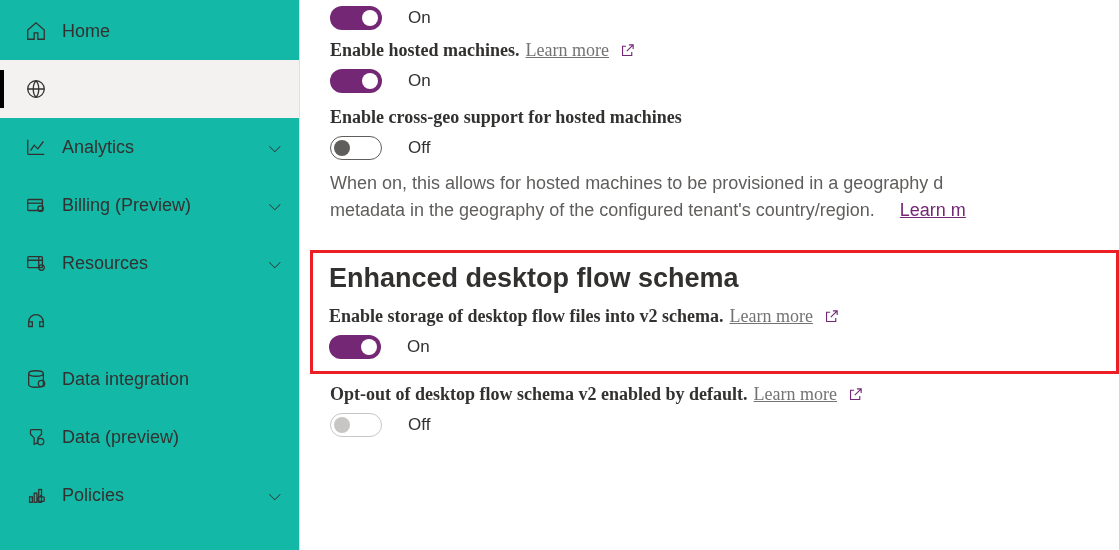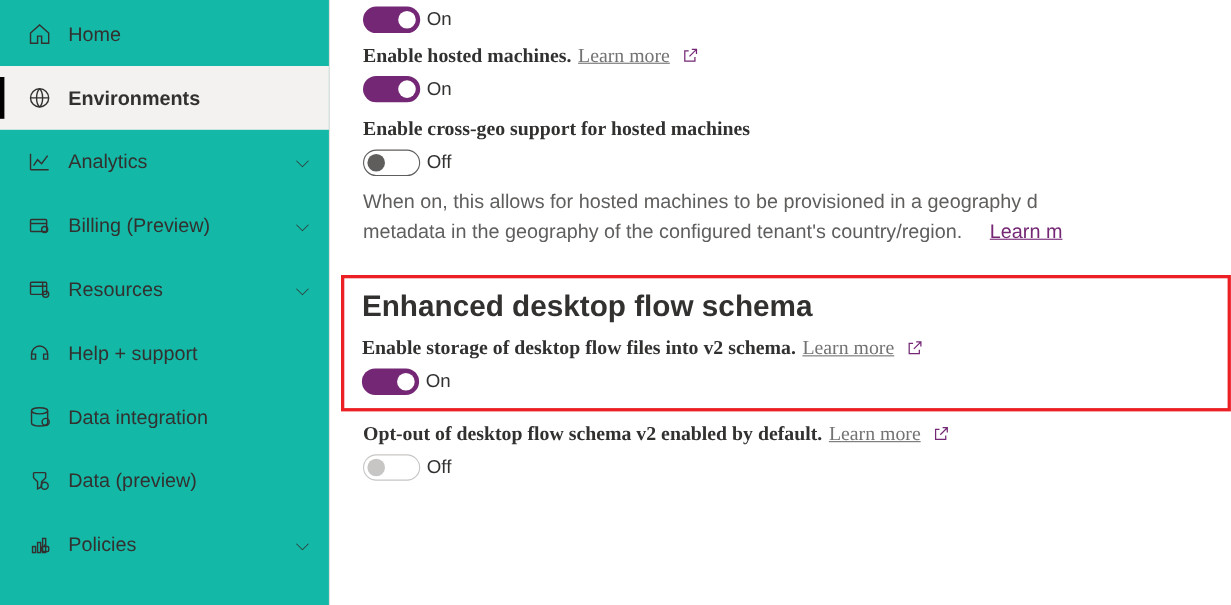--- a/index.html
+++ b/index.html
@@ -85,21 +85,21 @@
       color: #742774;
       display: inline-flex;
       align-items: center;
       margin-left: 4px;
     }
     .ext-icon svg { width: 17px; height: 17px; stroke: #742774; fill: none; stroke-width: 1.6; }
 
     .toggle-row {
       display: flex;
       align-items: center;
-      gap: 6px;
+      gap: 26px;
       margin-bottom: 10px;
     }
     .toggle {
       width: 52px;
       height: 24px;
       border-radius: 12px;
       position: relative;
       cursor: pointer;
     }
     .toggle.on { background: #742774; }
@@ -157,21 +157,20 @@
     </span>
     <span class="nav-label">Home</span>
   </div>
   <div class="nav-item active">
     <span class="nav-icon">
       <svg viewBox="0 0 24 24">
           <circle cx="12" cy="12" r="9"></circle>
           <path d="M3 12 H21 M12 3 C8 7 8 17 12 21 M12 3 C16 7 16 17 12 21"></path>
         </svg>
     </span>
-    <span class="nav-label">Environments</span>
   </div>
   <div class="nav-item">
     <span class="nav-icon">
       <svg viewBox="0 0 24 24">
           <path d="M3 20 L3 4 M3 20 L21 20 M6 16 L10 10 L14 14 L20 6"></path>
         </svg>
     </span>
     <span class="nav-label">Analytics</span>
     <span class="chevron">⌵</span>
   </div>
@@ -196,21 +195,20 @@
     </span>
     <span class="nav-label">Resources</span>
     <span class="chevron">⌵</span>
   </div>
   <div class="nav-item">
     <span class="nav-icon">
       <svg viewBox="0 0 24 24">
           <path d="M4 13 A8 8 0 0 1 20 13 M4 13 V18 H8 V13 H4 M20 13 V18 H16 V13 H20"></path>
         </svg>
     </span>
-    <span class="nav-label">Help + support</span>
   </div>
   <div class="nav-item">
     <span class="nav-icon">
       <svg viewBox="0 0 24 24">
           <ellipse cx="12" cy="6" rx="8" ry="3"></ellipse>
           <path d="M4 6 V18 A8 3 0 0 0 20 18 V6"></path>
           <circle cx="18" cy="17" r="3.5"></circle>
         </svg>
     </span>
     <span class="nav-label">Data integration</span>

